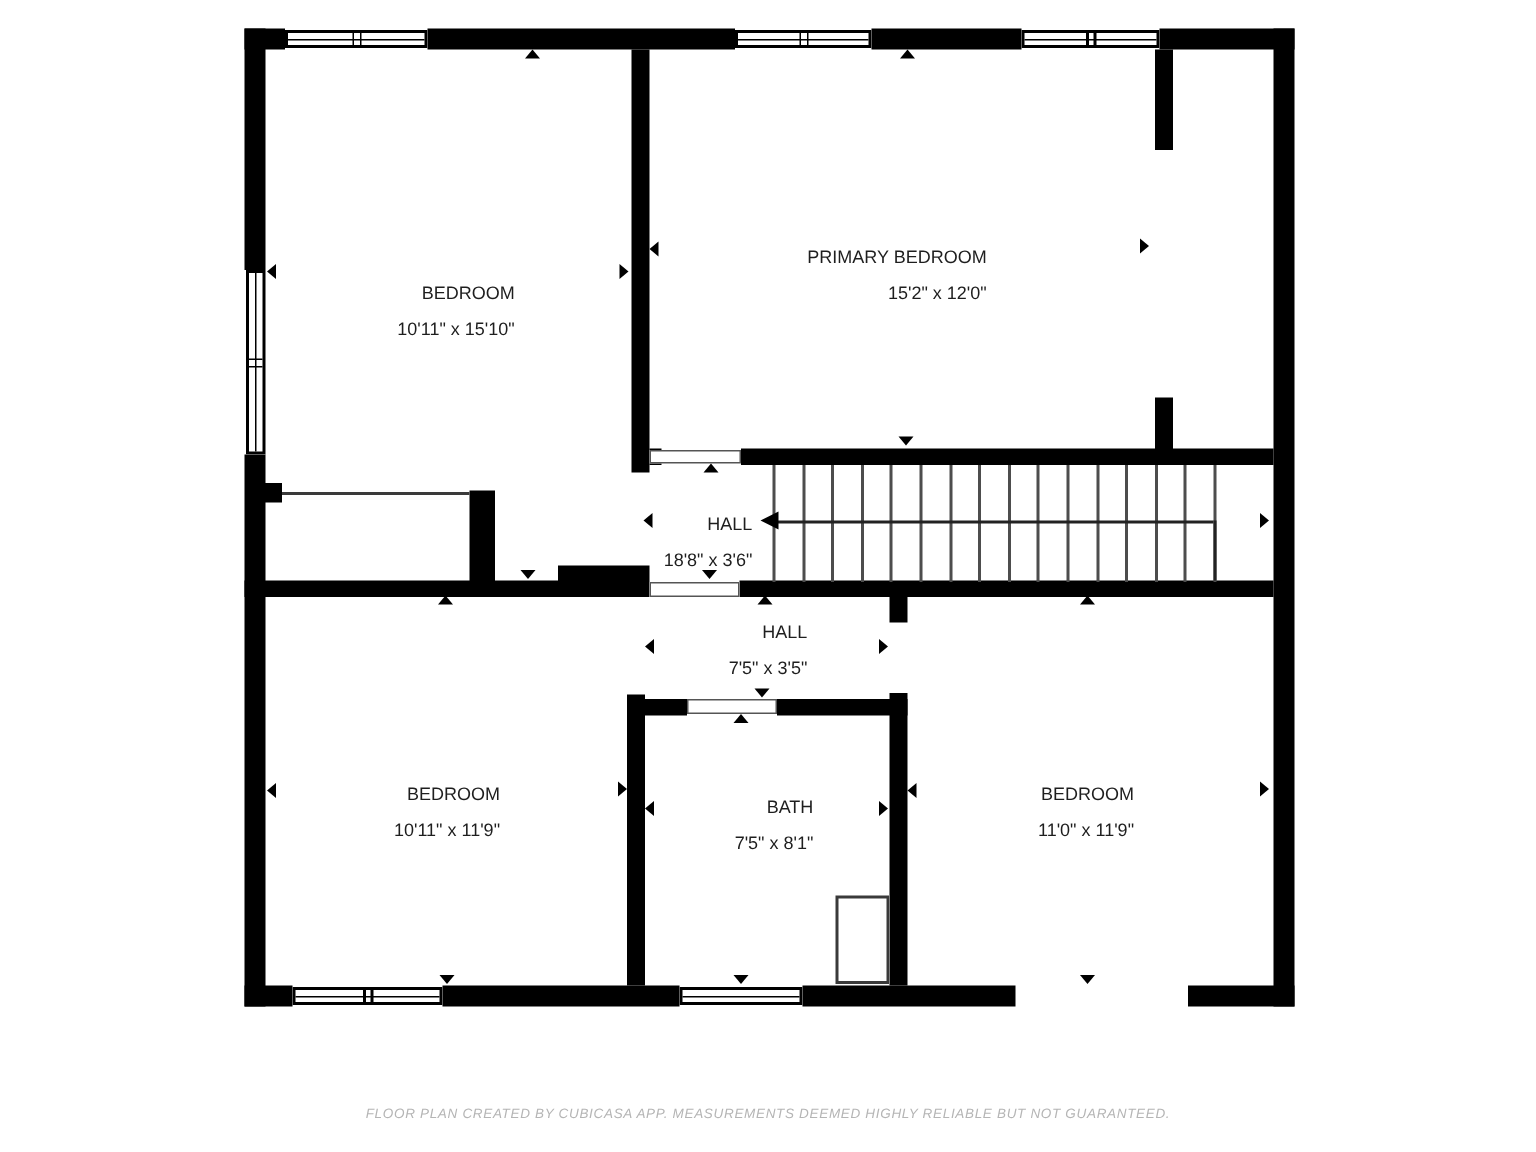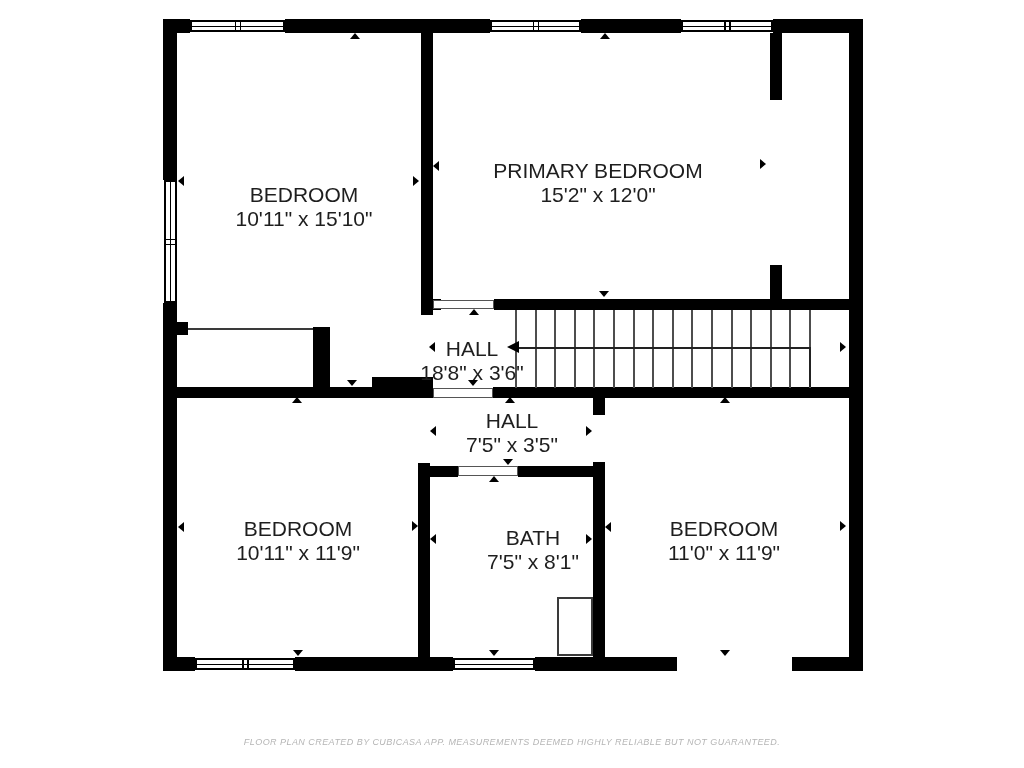--- a/index.html
+++ b/index.html
@@ -14,22 +14,22 @@
   .win-div{position:absolute;background:#000;}
   .tread{position:absolute;width:2px;background:#4d4d4d;}
   .sline{position:absolute;background:#222;}
   .stair-head{position:absolute;width:0;height:0;
       border-top:6px solid transparent;border-bottom:6px solid transparent;border-right:12px solid #000;}
   .arrow{position:absolute;width:0;height:0;}
   .arrow.up{border-left:5px solid transparent;border-right:5px solid transparent;border-bottom:6px solid #000;}
   .arrow.down{border-left:5px solid transparent;border-right:5px solid transparent;border-top:6px solid #000;}
   .arrow.left{border-top:5px solid transparent;border-bottom:5px solid transparent;border-right:6px solid #000;}
   .arrow.right{border-top:5px solid transparent;border-bottom:5px solid transparent;border-left:6px solid #000;}
-  .room-label{position:absolute;transform:translate(-50%,-50%);text-align:center;
-      color:#1e1e1e;font-size:21px;line-height:24px;white-space:nowrap;}
+  .room-label{position:absolute;transform:translate(-50%,-50%);text-align:right;
+      color:#1e1e1e;font-size:12px;line-height:24px;white-space:nowrap;}
   .footer{position:absolute;left:50%;top:737px;transform:translateX(-50%);
       font-size:9px;letter-spacing:.45px;color:#b5b5b5;white-space:nowrap;}
 </style>
 </head>
 <body>
 
 <div id="stage">
   <div id="geometry">
       <div class="wall" style="left: 163px; top: 19px; width: 27px; height: 14px;"></div>
       <div class="wall" style="left: 285px; top: 19px; width: 205px; height: 14px;"></div>
@@ -148,21 +148,21 @@
     <div>15'2" x 12'0"</div>
   </div>
   <div class="room-label" style="left: 472px; top: 361px;">
     <div style="color: rgb(30, 30, 30);">HALL</div>
     <div>18'8" x 3'6"</div>
   </div>
   <div class="room-label" style="left: 512px; top: 433px;">
     <div style="color: rgb(30, 30, 30);">HALL</div>
     <div>7'5" x 3'5"</div>
   </div>
-  <div class="room-label" style="left: 533px; top: 550px;">
+  <div class="room-label" style="left: 516px; top: 550px;">
     <div style="color: rgb(30, 30, 30);">BATH</div>
     <div>7'5" x 8'1"</div>
   </div>
   <div class="room-label" style="left: 298px; top: 541px;">
     <div style="color: rgb(30, 30, 30);">BEDROOM</div>
     <div>10'11" x 11'9"</div>
   </div>
   <div class="room-label" style="left: 724px; top: 541px;">
     <div style="color: rgb(30, 30, 30);">BEDROOM</div>
     <div>11'0" x 11'9"</div>

